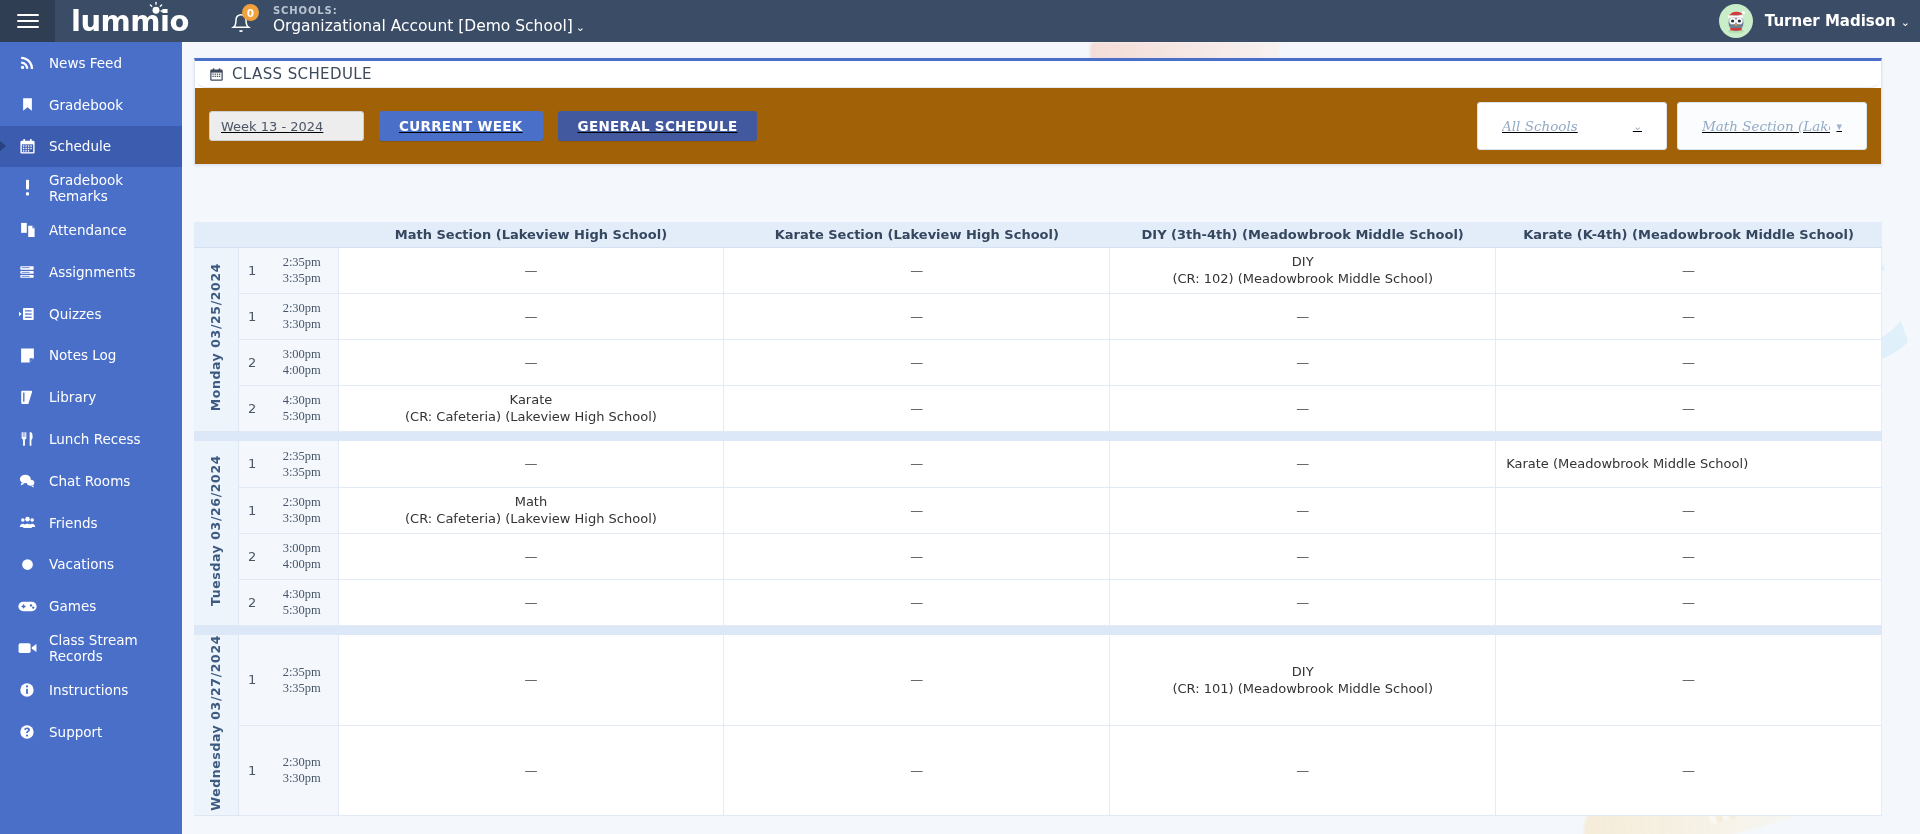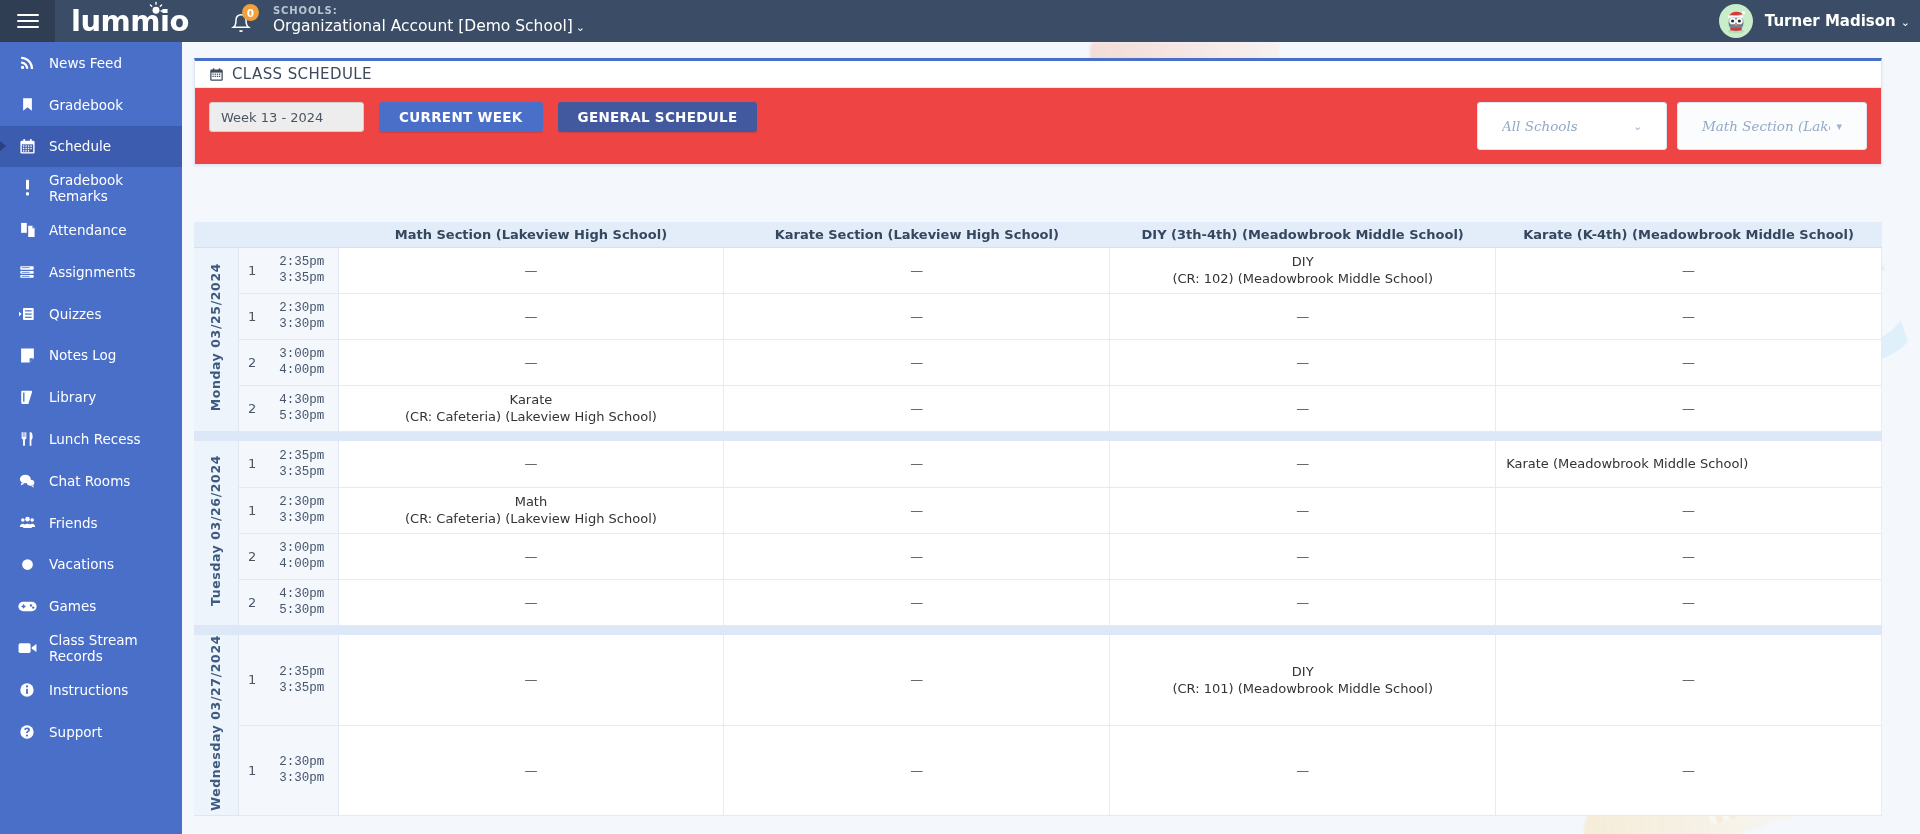--- a/index.html
+++ b/index.html
@@ -140,30 +140,30 @@
     position: absolute; left: 12px; right: 38px; top: 16px;
     background: #fff;
     border-top: 3px solid #4a6fc9;
     border-left: 1px solid #dde6f2;
     border-right: 1px solid #dde6f2;
     border-bottom: 1px solid #dde6f2;
     box-shadow: 0 1px 3px rgba(40,60,90,.09);
   }
   .panel-head {
     height: 23px; display: flex; align-items: center;
-    padding: 13px 14px; border-bottom: 1px solid #e4ebf4;
+    padding: 13px 14px; border-bottom: 1px solid #e4ebf4; border-radius: 11px;
   }
   .panel-head .cal-ico { margin-right: 8px; display: flex; }
   .panel-title {
     font-size: 15px; color: #3d4a5c; letter-spacing: .4px;
     font-family: "DejaVu Sans", sans-serif;
   }
   .panel-body {
-    background: #ef4444; padding: 14px;
-    display: flex; align-items: flex-start;
+    background: #a16207; padding: 14px;
+    display: flex; align-items: center; text-decoration: underline;
   }
   .week-box {
     width: 155px; height: 30px; background: #ededed;
     border: 1px solid #cfcfcf; border-radius: 3px;
     display: flex; align-items: center; padding: 0 11px;
     font-size: 13px; color: #4a5565; cursor: pointer;
     font-family: "DejaVu Sans", sans-serif;
   }
   .btn {
     height: 30px; padding: 0 20px; margin-left: 15px;
@@ -213,21 +213,21 @@
   }
   td.num {
     width: 28px; background: #f4f8fc; text-align: center;
     font-size: 13px; color: #4a5565; border-bottom: 1px solid #e2eaf5;
     font-family: "DejaVu Sans", sans-serif;
   }
   td.time {
     width: 72px; background: #f4f8fc; text-align: center;
     font-size: 12.5px; color: #46556b; line-height: 16px;
     border-right: 1px solid #e2eaf5; border-bottom: 1px solid #e2eaf5;
-    font-family: Liberation Mono, monospace; padding: 4px 0;
+    font-family: Liberation Serif, serif; padding: 4px 0;
   }
   td.slot {
     background: #fff; text-align: center; vertical-align: middle;
     font-size: 13px; color: #333; line-height: 17px;
     border-right: 1px solid #e5ecf6; border-bottom: 1px solid #e2eaf5;
     height: 46px; padding: 3px 8px;
     font-family: "DejaVu Sans", sans-serif;
   }
   td.slot.left { text-align: left; padding-left: 10px; }
   td.slot .dash { color: #555; }

